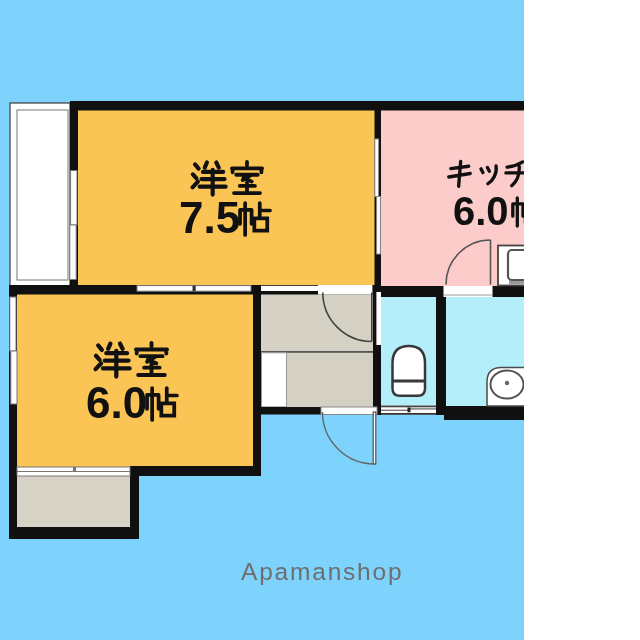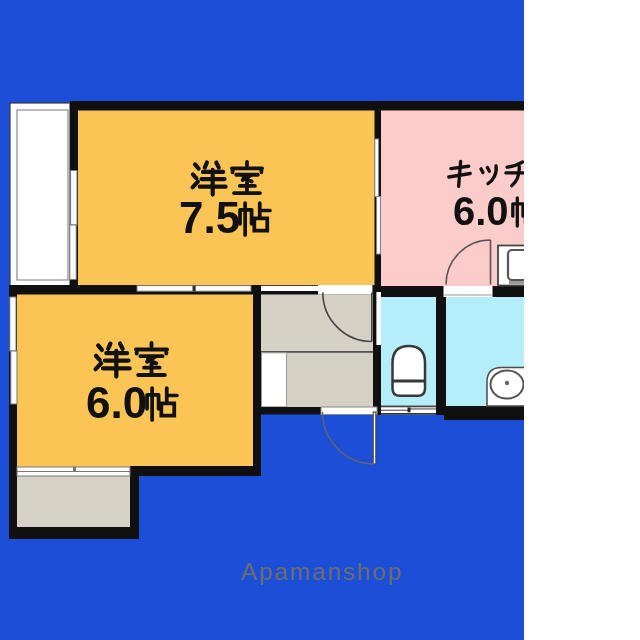--- a/index.html
+++ b/index.html
@@ -1,16 +1,16 @@
 <!DOCTYPE html>
 <html><head>
 <meta charset="utf-8">
 <style>
 html,body{margin:0;padding:0;background:#fff;}
-#page{width:524px;height:640px;position:relative;background:#1d4ed8;overflow:hidden;}
+#page{width:524px;height:640px;position:relative;background:#7dd3fc;overflow:hidden;}
 svg{position:absolute;left:0;top:0;}
 text{font-family:"Liberation Sans",sans-serif;}
 </style>
 </head>
 <body>
 <div id="page">
 <svg width="640" height="640" viewBox="0 0 640 640">
 <defs>
 <g id="g-you" fill="none" stroke="#111" stroke-width="11.5" stroke-linecap="round">
 <path d="M14 12 L24 24 M8 40 L18 51 M7 76 L22 60"></path>

